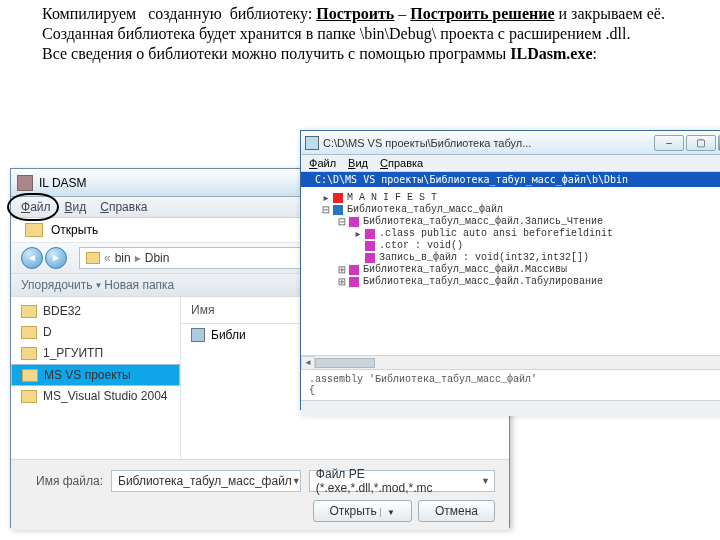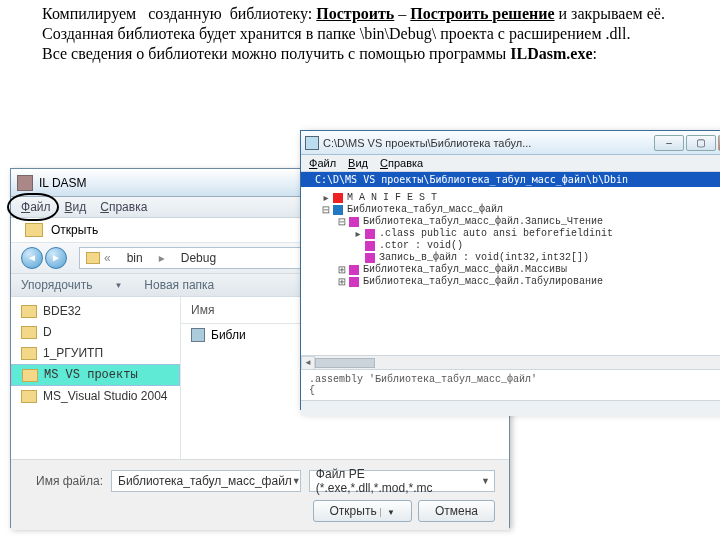--- a/index.html
+++ b/index.html
@@ -102,45 +102,45 @@
     width:22px;height:22px;border-radius:50%;
     background:radial-gradient(circle at 35% 30%,#cfe9fb,#55a1d4);
     border:1px solid #3a7eb0;
     margin-right:2px;
     text-align:center;line-height:20px;color:#fff;font-size:10px;
   }
   .addrbox {
     flex:1;background:#fff;border:1px solid #b3c2cf;display:flex;align-items:center;
     height:22px;padding:0 6px;margin:0 6px 0 10px;
   }
-  .addrbox .crumb{margin:0 16px;color:#333;}
+  .addrbox .crumb{margin:0 4px;color:#333;}
   .addrbox .sep{color:#888;}
   .addrbox .fld{width:14px;height:12px;background:#f3d88a;border:1px solid #c8a84e;margin-right:4px;}
   .toolbar2 {
-    display:flex;align-items:center;gap:22px;
+    display:flex;align-items:center;gap:2px;
     padding:4px 10px;
     background:linear-gradient(#eef2f5,#e0e6eb);
     border-bottom:1px solid #d5dde3;
     font-size:12px;color:#5a6b7a;
   }
   .mainpane {
     display:flex; height:162px;
     background:#fff;
   }
   .sidepane {
     width:170px;border-right:1px solid #e1e6ea;
     padding:4px 0;overflow:hidden;
   }
   .srow {
     display:flex;align-items:center;
     padding:3px 10px;font-size:12px;color:#333;
     border-bottom:1px solid transparent;
     white-space:nowrap;
   }
-  .srow.sel{background:#5eead4;border:1px solid #9cc1e0;font-family:Liberation Mono, monospace;}
+  .srow.sel{background:#0ea5e9;border:1px solid #9cc1e0;}
   .srow .fld{width:16px;height:13px;background:#f3d88a;border:1px solid #c8a84e;margin-right:6px;}
   .rpane{flex:1;padding:4px 0;}
   .rhead{font-size:12px;color:#555;padding:2px 10px 6px;border-bottom:1px solid #e1e6ea;}
   .rrow{display:flex;align-items:center;padding:4px 10px;font-size:12px;}
   .rrow .bicon{width:14px;height:14px;margin-right:6px;border:1px solid #678;background:#acd;}
   .filebar {
     padding:10px 14px 8px;background:#f0f0f0;border-top:1px solid #d6dbe0;
     font-size:12px;
   }
   .filerow{display:flex;align-items:center;margin-bottom:8px;}
@@ -233,21 +233,21 @@
     <span>Открыть</span>
   </div>
   <div class="addrbar">
     <div class="navbtn">◄</div>
     <div class="navbtn">►</div>
     <div class="addrbox">
       <span class="fld"></span>
       <span class="sep">«</span>
       <span class="crumb">bin</span>
       <span class="sep">▸</span>
-      <span class="crumb">Debug</span>
+      <span class="crumb">Dbin</span>
     </div>
   </div>
   <div class="toolbar2">
     <span>Упорядочить</span>
       <span style="font-size:8px;">▼</span>
     <span>Новая папка</span>
   </div>
   <div class="mainpane">
     <div class="sidepane">
       <div class="srow">

